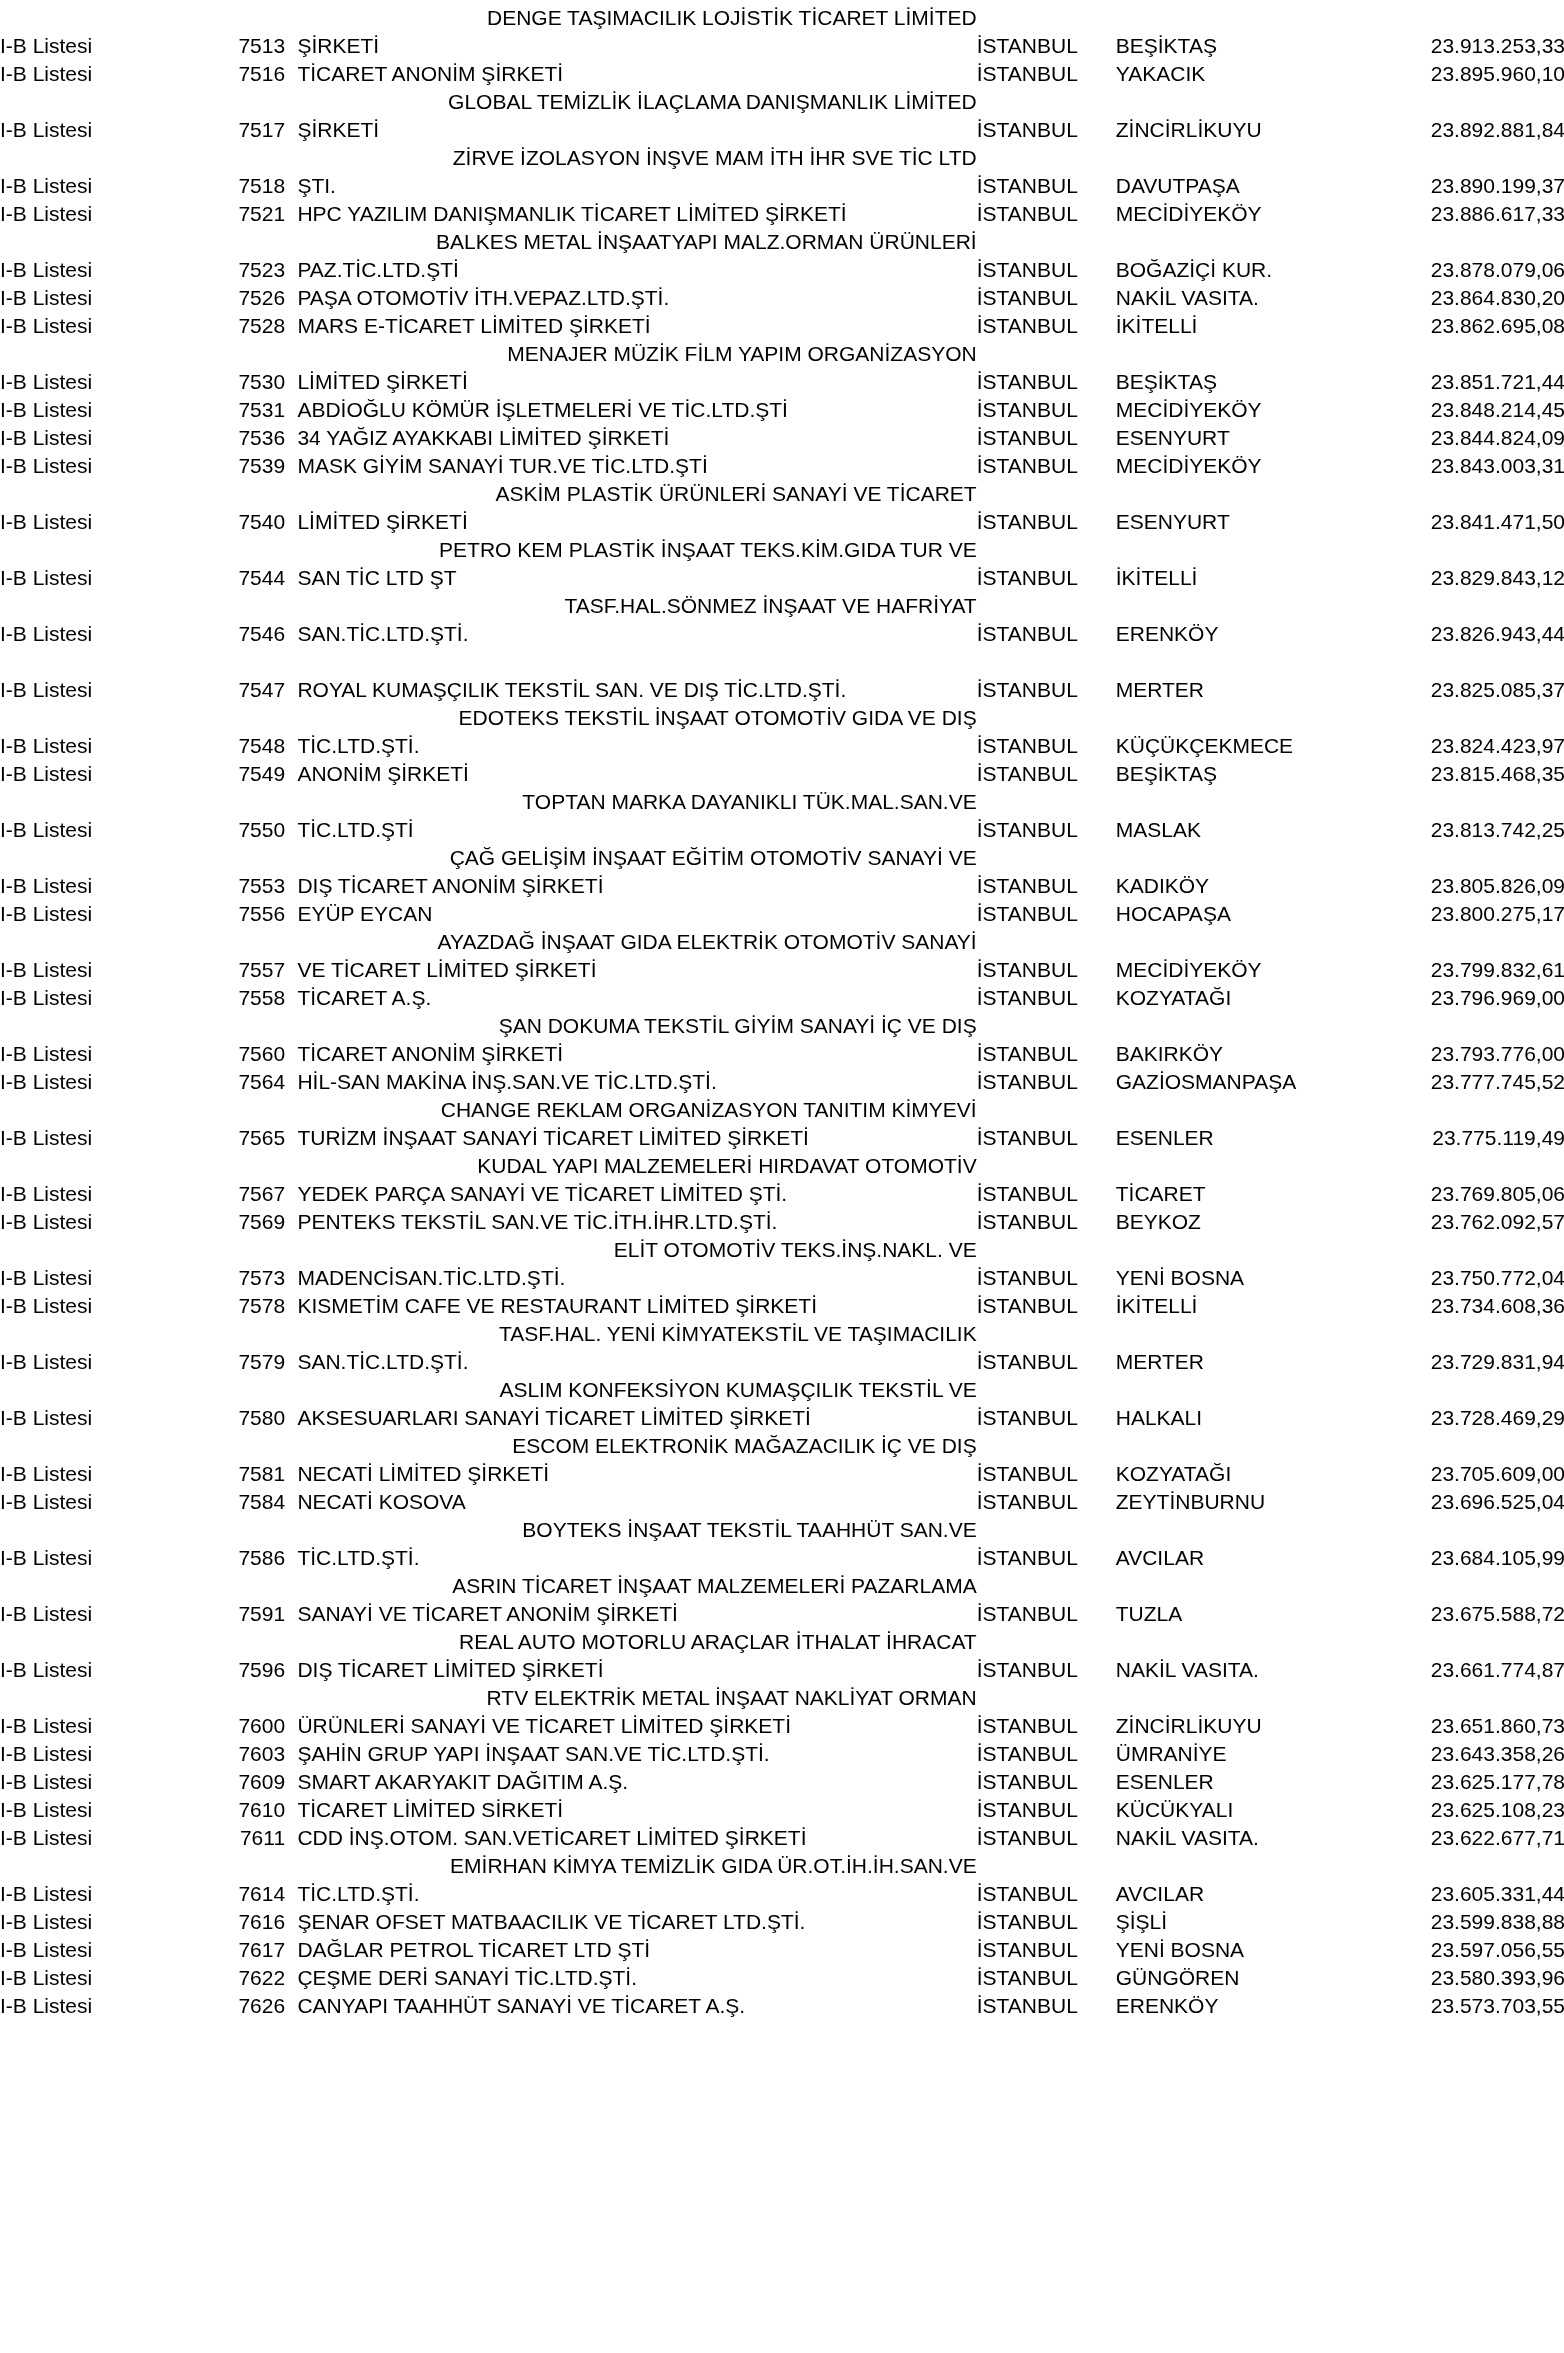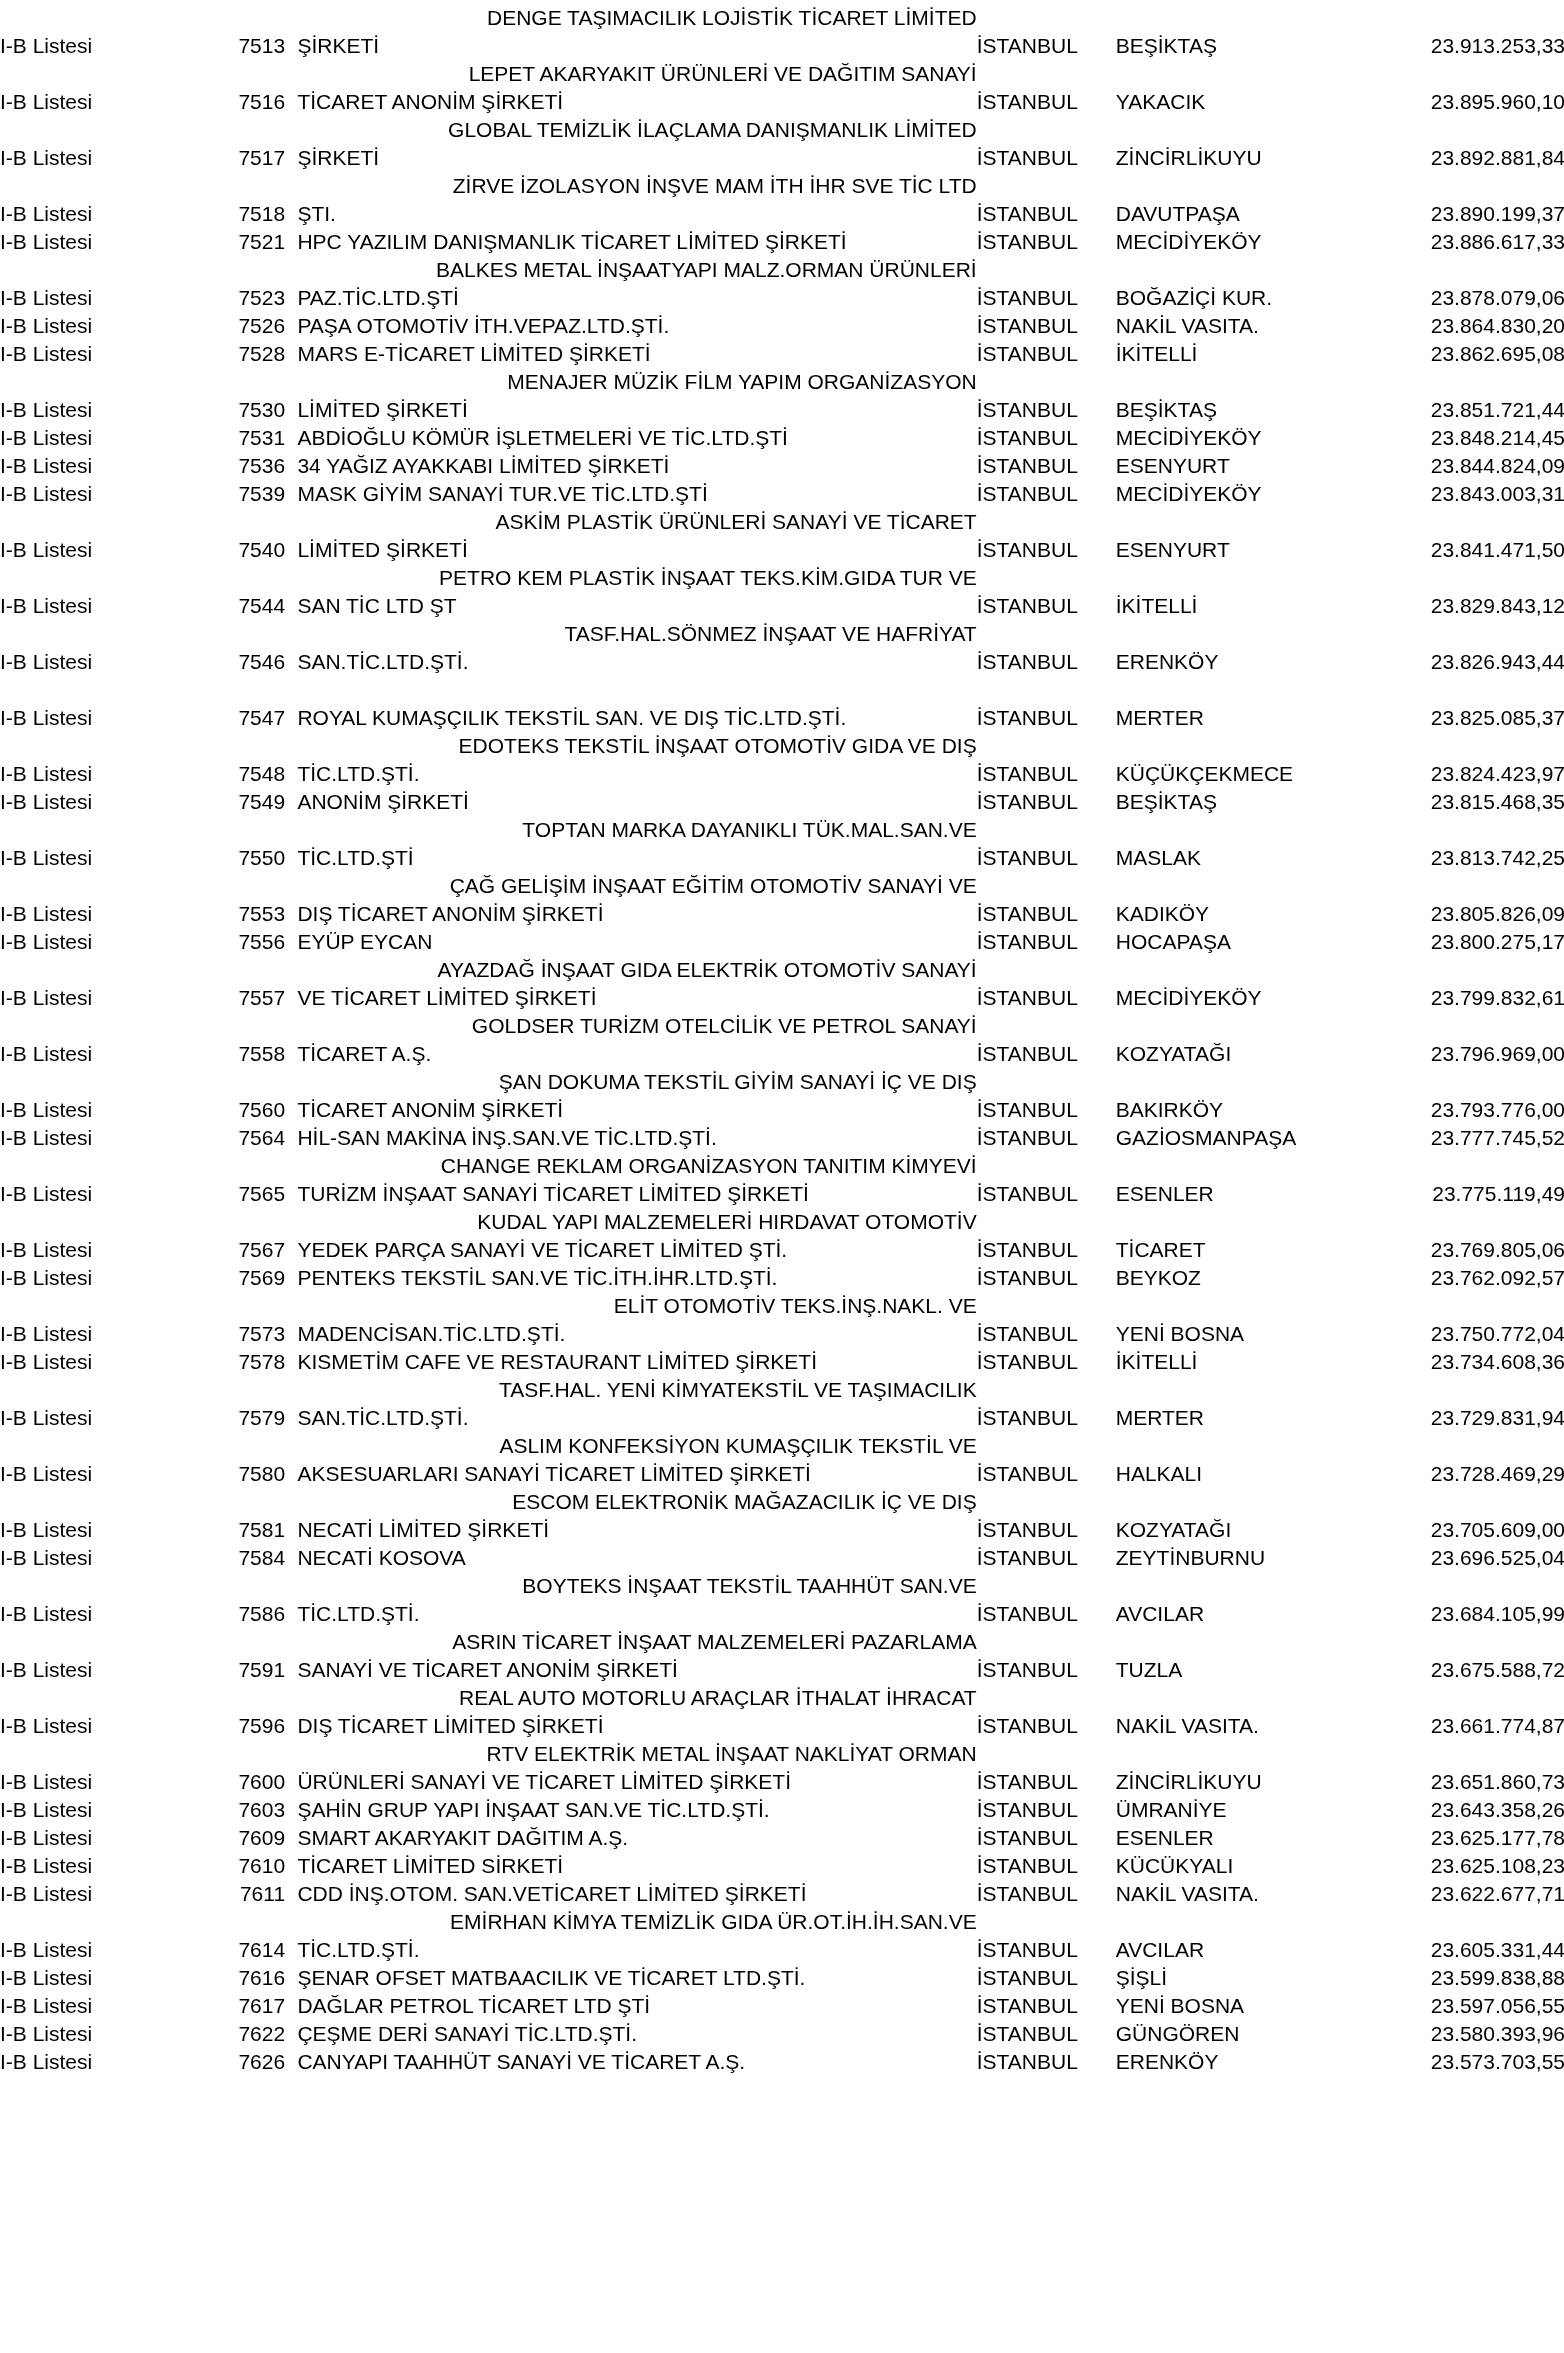--- a/index.html
+++ b/index.html
@@ -116,29 +116,20 @@
         </tr>
         <tr class="data-row">
           <td class="cell-list">I-B Listesi</td>
           <td class="cell-seq">7513</td>
           <td class="cell-gap"></td>
           <td class="cell-name">ŞİRKETİ</td>
           <td class="cell-city">İSTANBUL</td>
           <td class="cell-dist">BEŞİKTAŞ</td>
           <td class="cell-amt amt">23.913.253,33</td>
         </tr>
-        <tr class="wrap-row">
-          <td class="cell-list"></td>
-          <td class="cell-seq"></td>
-          <td class="cell-gap"></td>
-          <td class="cell-name"><span class="wrap-inner">LEPET AKARYAKIT ÜRÜNLERİ VE DAĞITIM SANAYİ</span></td>
-          <td class="cell-city"></td>
-          <td class="cell-dist"></td>
-          <td class="cell-amt"></td>
-        </tr>
         <tr class="data-row">
           <td class="cell-list">I-B Listesi</td>
           <td class="cell-seq">7516</td>
           <td class="cell-gap"></td>
           <td class="cell-name">TİCARET ANONİM ŞİRKETİ</td>
           <td class="cell-city">İSTANBUL</td>
           <td class="cell-dist">YAKACIK</td>
           <td class="cell-amt amt">23.895.960,10</td>
         </tr>
         <tr class="wrap-row">
@@ -415,29 +406,20 @@
           <td class="cell-amt"></td>
         </tr>
         <tr class="data-row">
           <td class="cell-list">I-B Listesi</td>
           <td class="cell-seq">7557</td>
           <td class="cell-gap"></td>
           <td class="cell-name">VE TİCARET LİMİTED ŞİRKETİ</td>
           <td class="cell-city">İSTANBUL</td>
           <td class="cell-dist">MECİDİYEKÖY</td>
           <td class="cell-amt amt">23.799.832,61</td>
-        </tr>
-        <tr class="wrap-row">
-          <td class="cell-list"></td>
-          <td class="cell-seq"></td>
-          <td class="cell-gap"></td>
-          <td class="cell-name"><span class="wrap-inner">GOLDSER TURİZM OTELCİLİK VE PETROL SANAYİ</span></td>
-          <td class="cell-city"></td>
-          <td class="cell-dist"></td>
-          <td class="cell-amt"></td>
         </tr>
         <tr class="data-row">
           <td class="cell-list">I-B Listesi</td>
           <td class="cell-seq">7558</td>
           <td class="cell-gap"></td>
           <td class="cell-name">TİCARET A.Ş.</td>
           <td class="cell-city">İSTANBUL</td>
           <td class="cell-dist">KOZYATAĞI</td>
           <td class="cell-amt amt">23.796.969,00</td>
         </tr>

